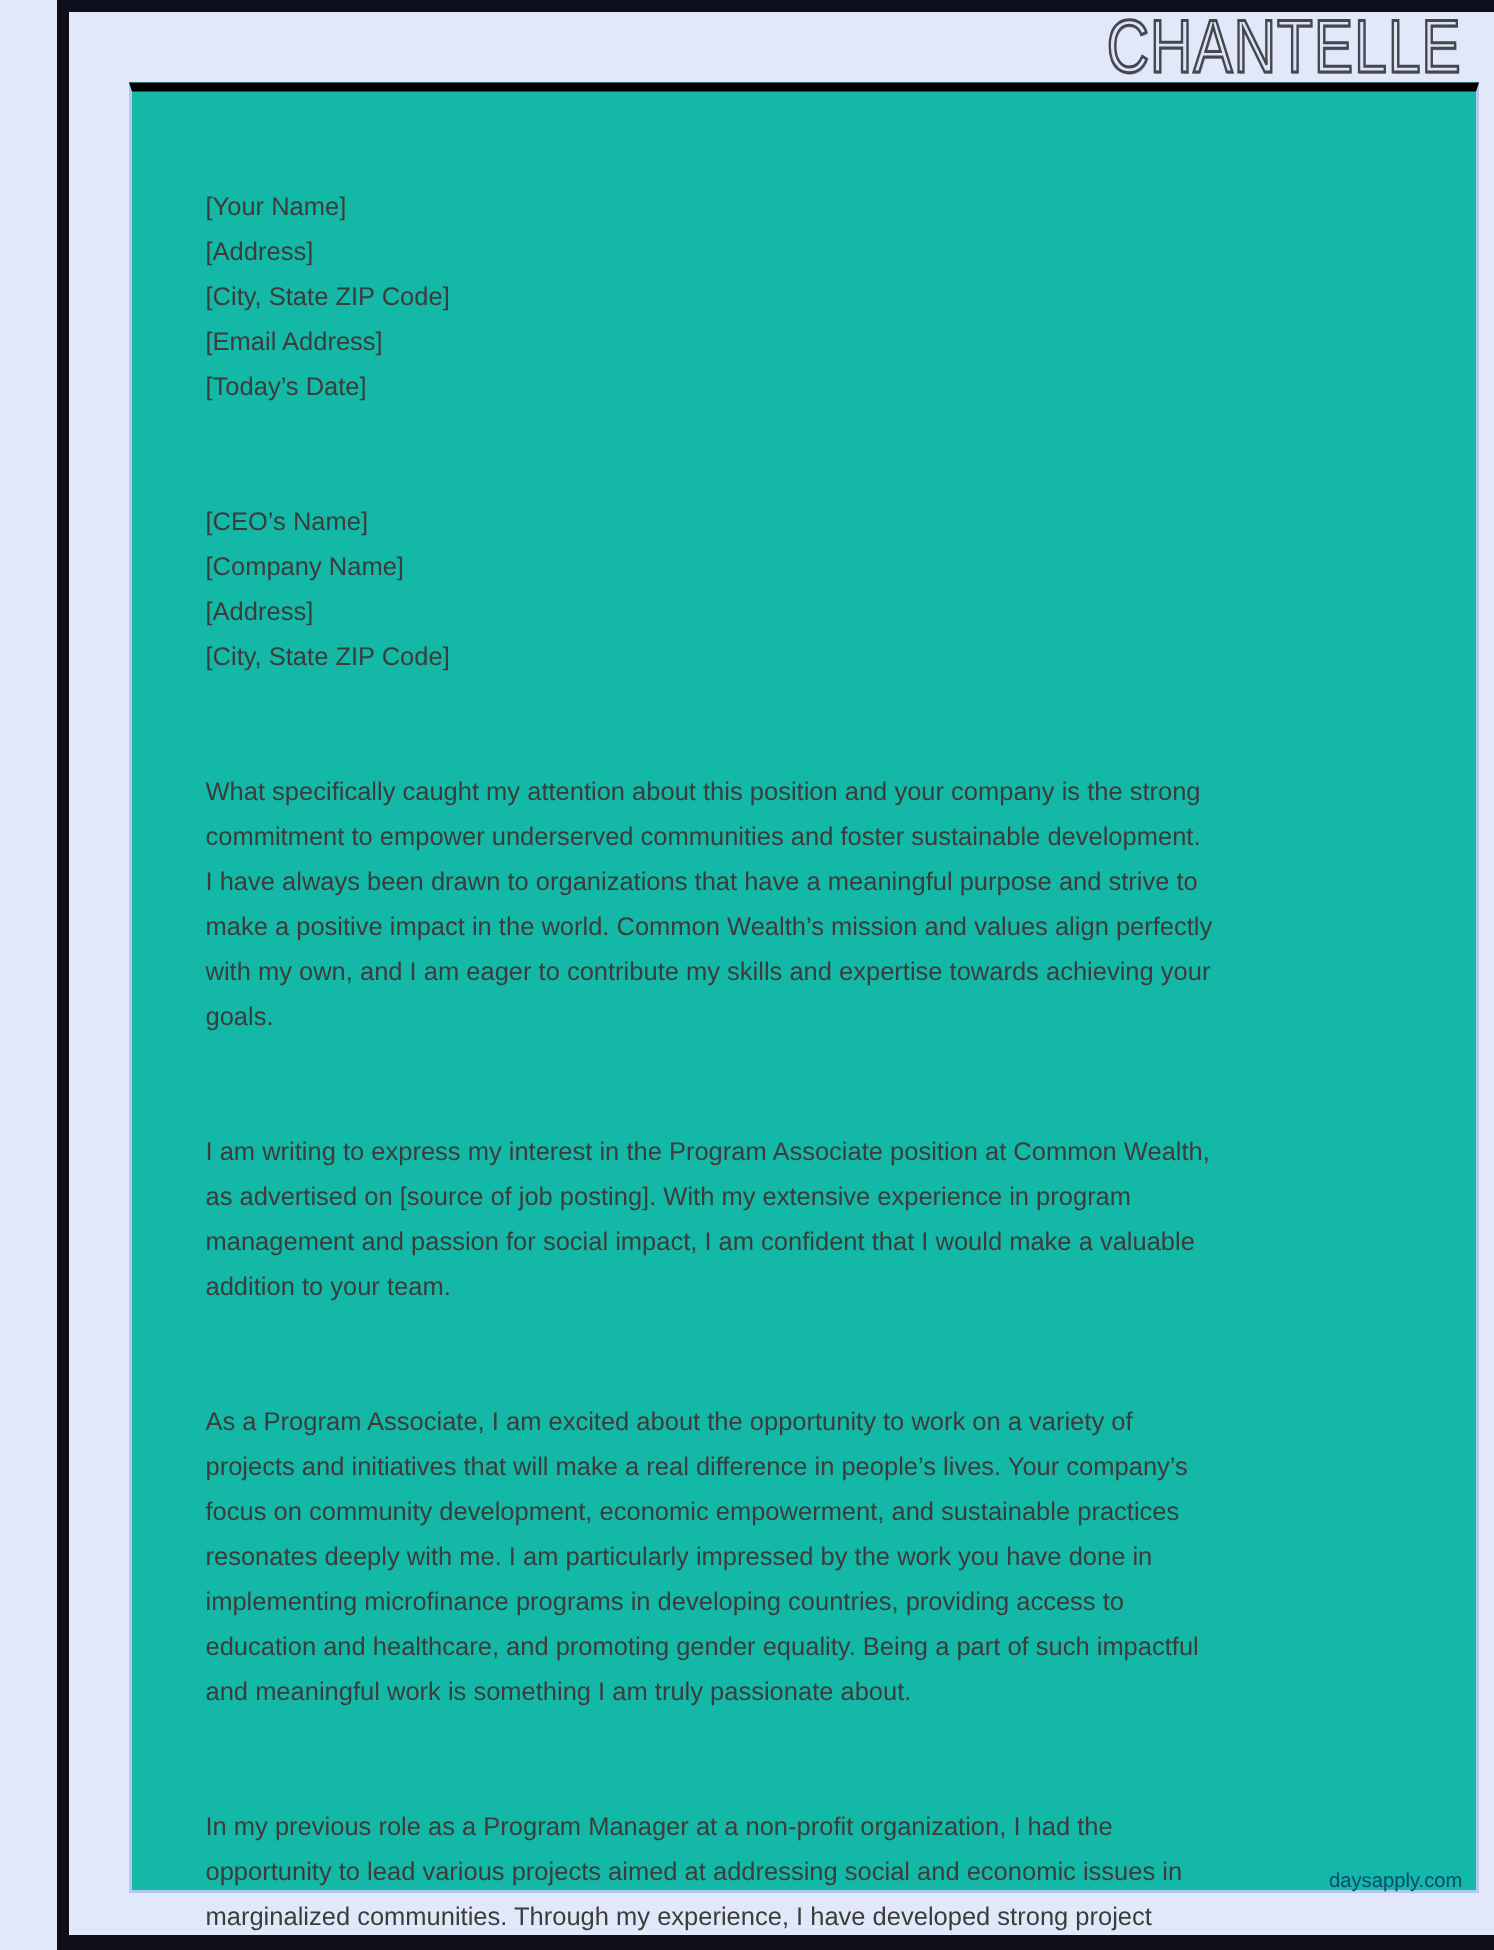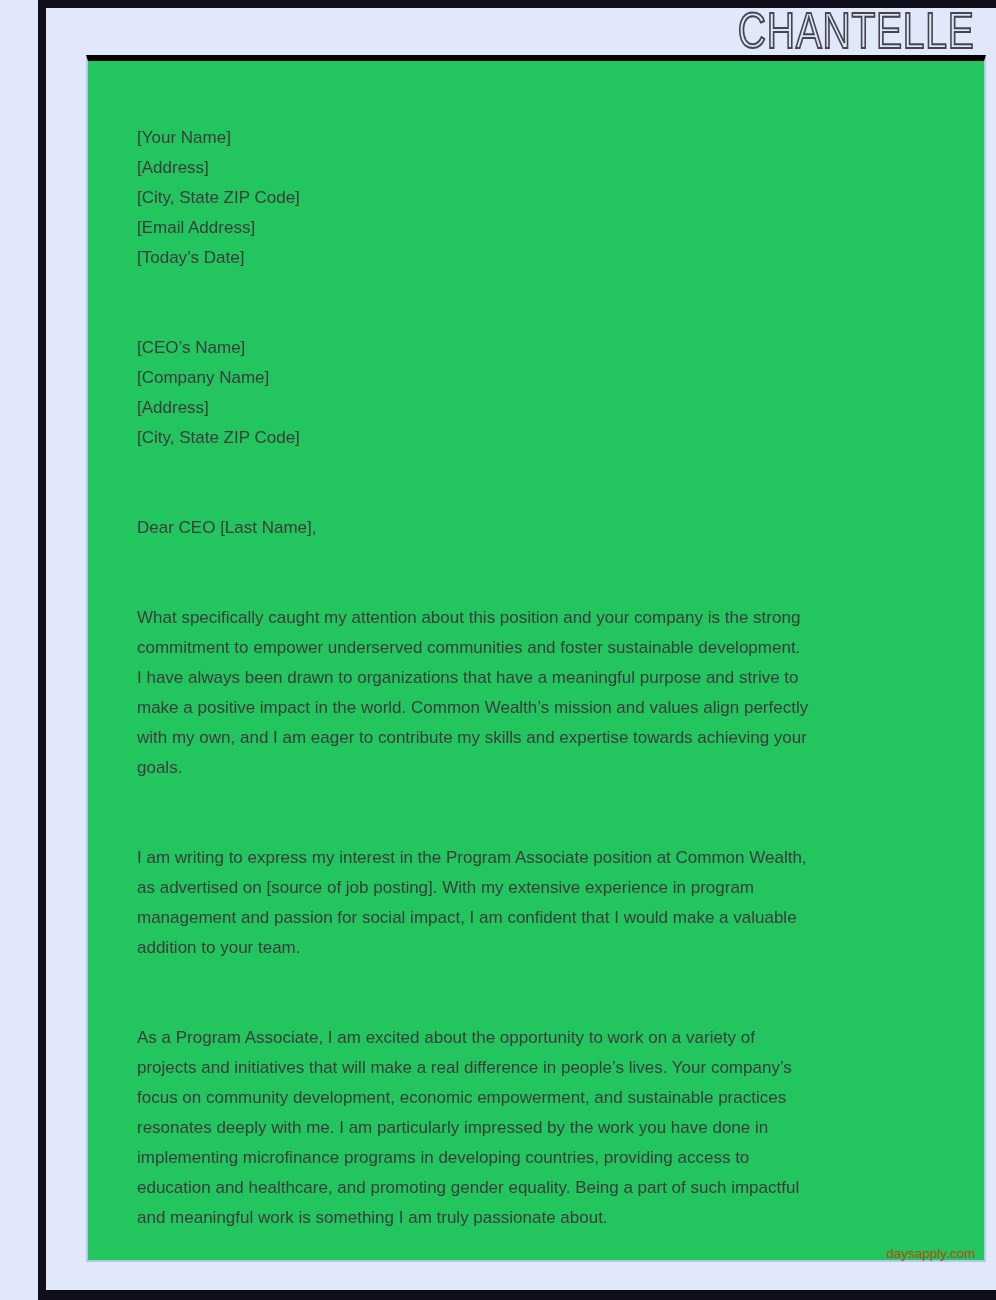--- a/index.html
+++ b/index.html
@@ -45,21 +45,21 @@
     z-index: 3;
   }
   
   .page {
     position: absolute;
     left: 48px;
     top: 55px;
     width: 900px;
     height: 1207px;
     box-sizing: border-box;
-    background: #22c55e;
+    background: #14b8a6;
     border-top: 6px solid #000000;
     border-left: 2px solid #b4c7f0;
     border-right: 2px solid #b4c7f0;
     border-bottom: 2px solid #b4c7f0;
     z-index: 1;
     overflow: visible;
   }
   .letter {
     padding: 32px 40px 0 49px;
     font-size: 17px;
@@ -70,21 +70,21 @@
   .letter p {
     margin: 0 0 30px 0;
   }
   
   .watermark {
     position: absolute;
     top: 1245px;
     right: 59px;
     font-size: 13.5px;
     line-height: 17px;
-    color: #c2410c;
+    color: #0c4a6e;
     z-index: 5;
   }
 </style>
 </head>
 <body>
 
 <div class="canvas">
 
   <div class="logo">CHANTELLE</div>
 
@@ -92,21 +92,20 @@
     <div class="letter">
       <p>[Your Name]
 [Address]
 [City, State ZIP Code]
 [Email Address]
 [Today’s Date]</p>
       <p>[CEO’s Name]
 [Company Name]
 [Address]
 [City, State ZIP Code]</p>
-      <p>Dear CEO [Last Name],</p>
       <p>What specifically caught my attention about this position and your company is the strong
 commitment to empower underserved communities and foster sustainable development.
 I have always been drawn to organizations that have a meaningful purpose and strive to
 make a positive impact in the world. Common Wealth’s mission and values align perfectly
 with my own, and I am eager to contribute my skills and expertise towards achieving your
 goals.</p>
       <p>I am writing to express my interest in the Program Associate position at Common Wealth,
 as advertised on [source of job posting]. With my extensive experience in program
 management and passion for social impact, I am confident that I would make a valuable
 addition to your team.</p>

